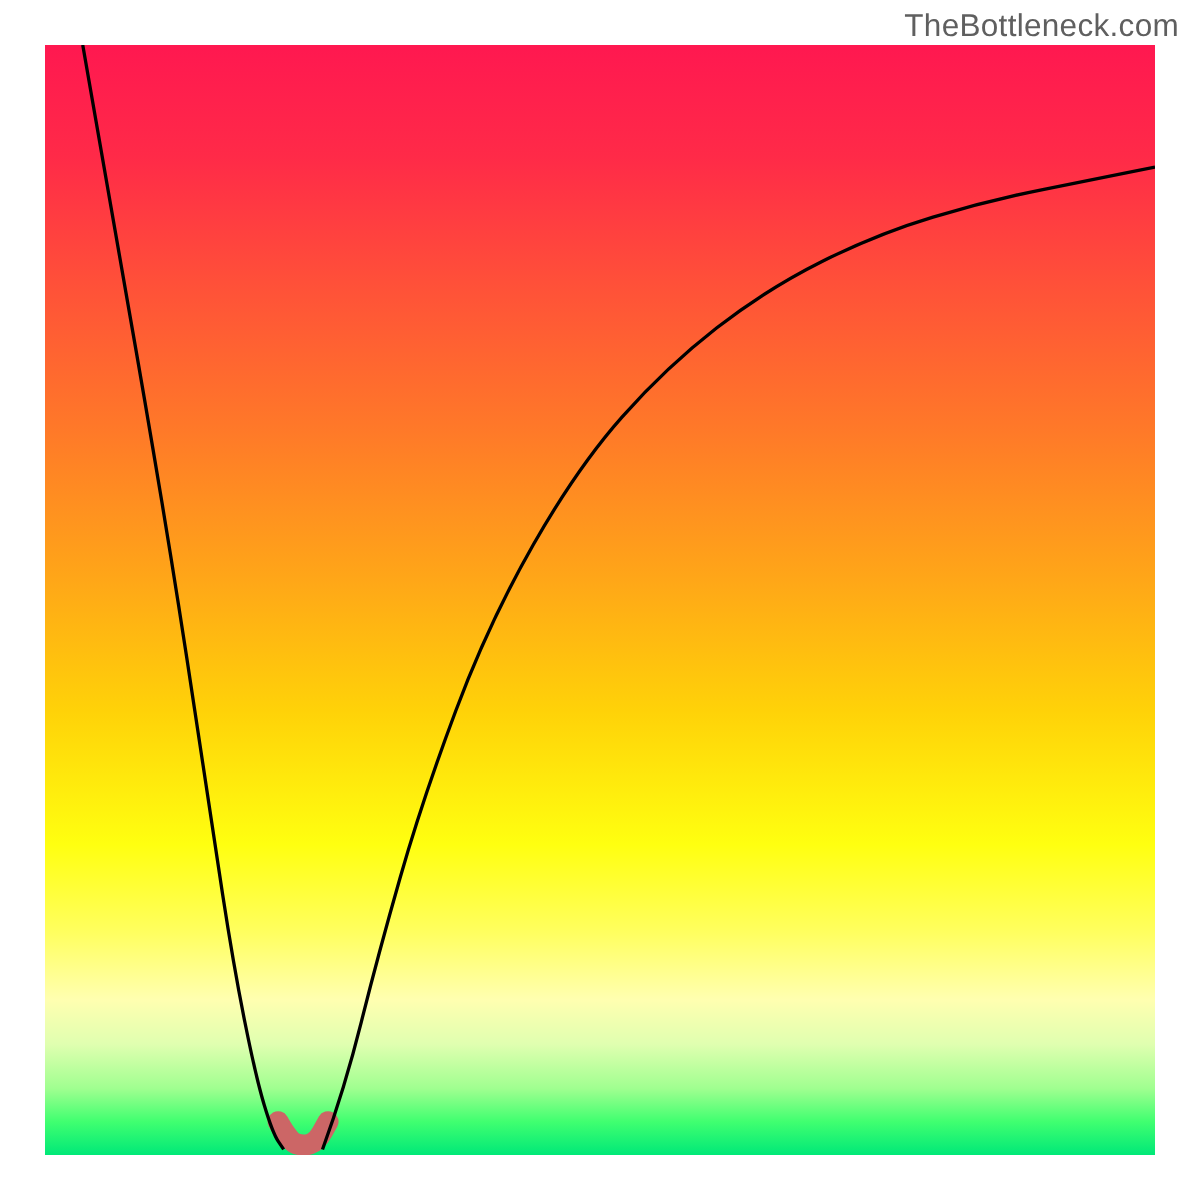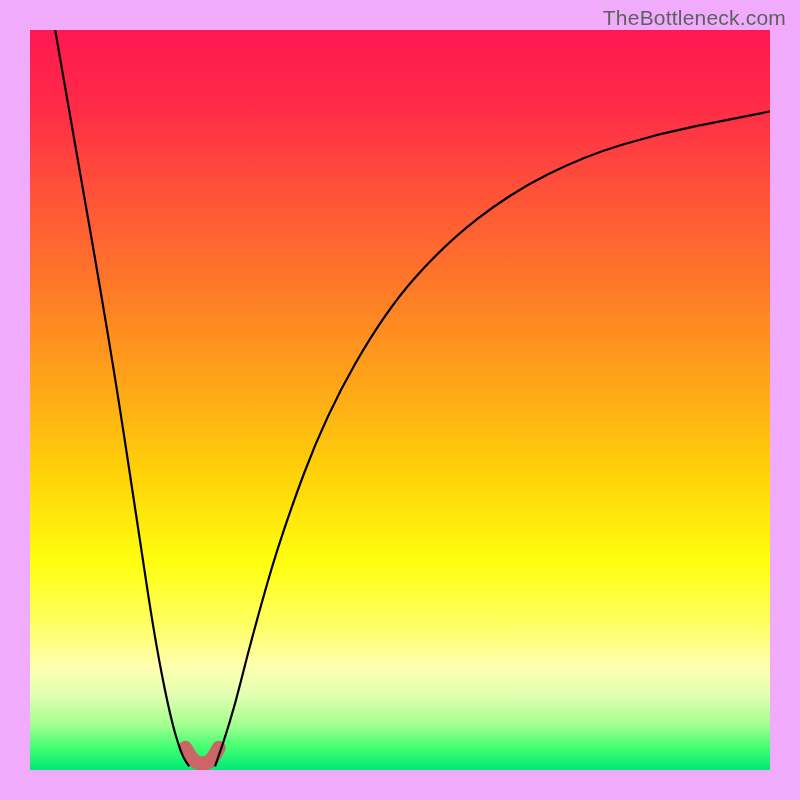--- a/index.html
+++ b/index.html
@@ -9,21 +9,21 @@
     height: 800px;
     overflow: hidden;
     background: #000;
     font-family: Arial, Helvetica, sans-serif;
   }
   .frame {
     position: absolute;
     top: 0; left: 0;
     width: 800px;
     height: 800px;
-    background: #f0abfc;
+    background: #ffffff;
   }
   .plot-area {
     position: absolute;
     top: 30px;
     left: 30px;
     width: 740px;
     height: 740px;
     overflow: hidden;
   }
   .gradient-bg {

